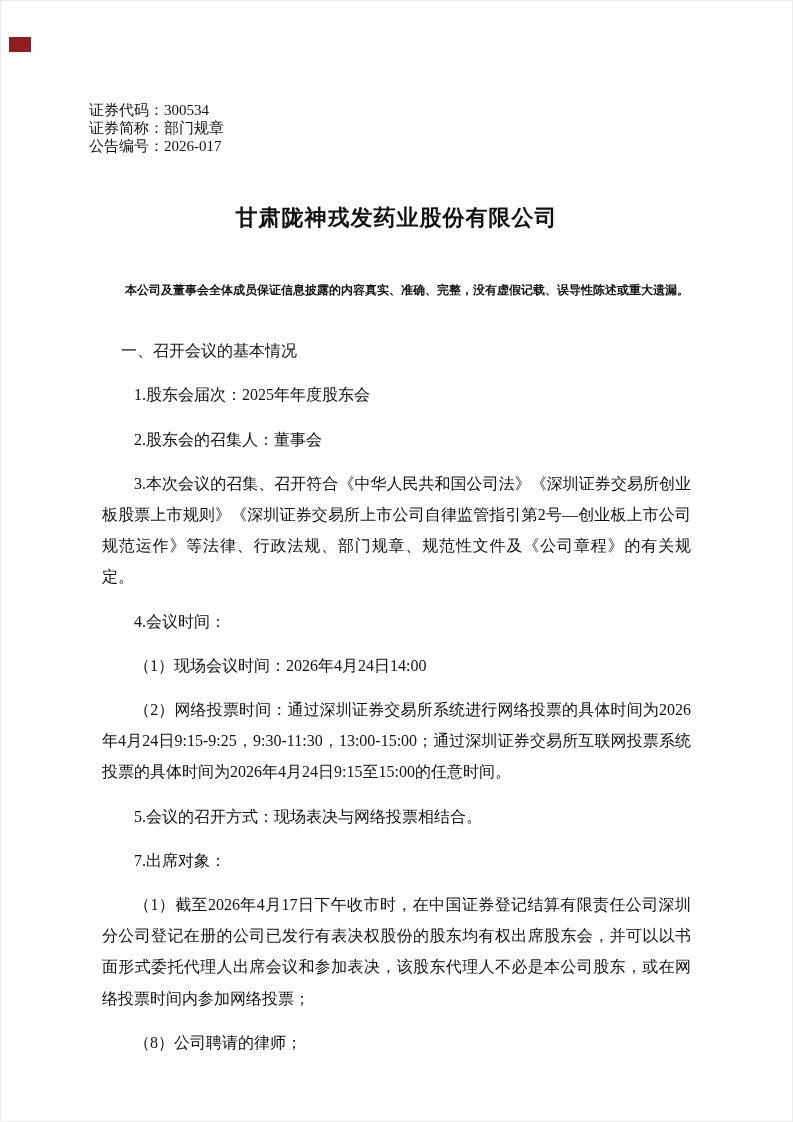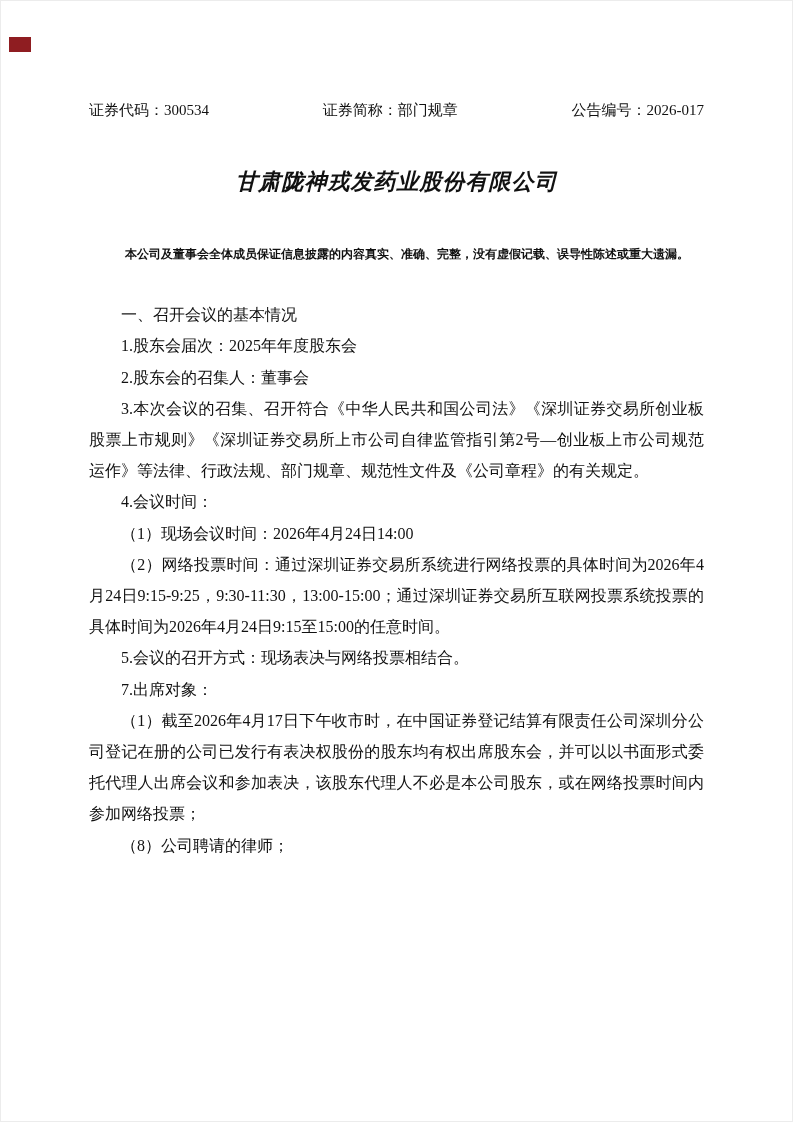--- a/index.html
+++ b/index.html
@@ -30,33 +30,33 @@
     padding: 0 88px;
   }
   .header-row {
     display: flex;
     justify-content: space-between;
     align-items: flex-start;
     margin-top: 100px;
     font-size: 15px;
     line-height: 18px;
     white-space: nowrap;
+    flex-direction: column;
   }
   .doc-title {
     margin: 0;
     text-align: center;
     font-size: 22px;
     line-height: 30px;
     font-weight: bold;
     font-family: "Liberation Serif", "DejaVu Serif", serif;
     letter-spacing: 1px;
   }
   .doc-title.first {
     margin-top: 48px;
-    font-style: italic;
   }
   .doc-title.second {
     margin-top: 7px;
   }
   .disclaimer {
     margin: 42px 0 0 0;
     font-size: 12px;
     line-height: 31.2px;
     font-weight: bold;
     font-family: "Liberation Sans", "DejaVu Sans", sans-serif;
@@ -71,21 +71,21 @@
   }
   .section-heading {
     margin: 0;
     font-size: 16px;
     line-height: 31.2px;
     font-weight: normal;
     font-family: "Liberation Sans", "DejaVu Sans", sans-serif;
     text-indent: 2em;
   }
   .body-para {
-    margin: 0;
+    margin: 13px;
     text-align: justify;
     text-justify: inter-character;
     text-indent: 2em;
     word-break: break-all;
   }
 </style>
 </head>
 <body>
 
 <div class="page">

